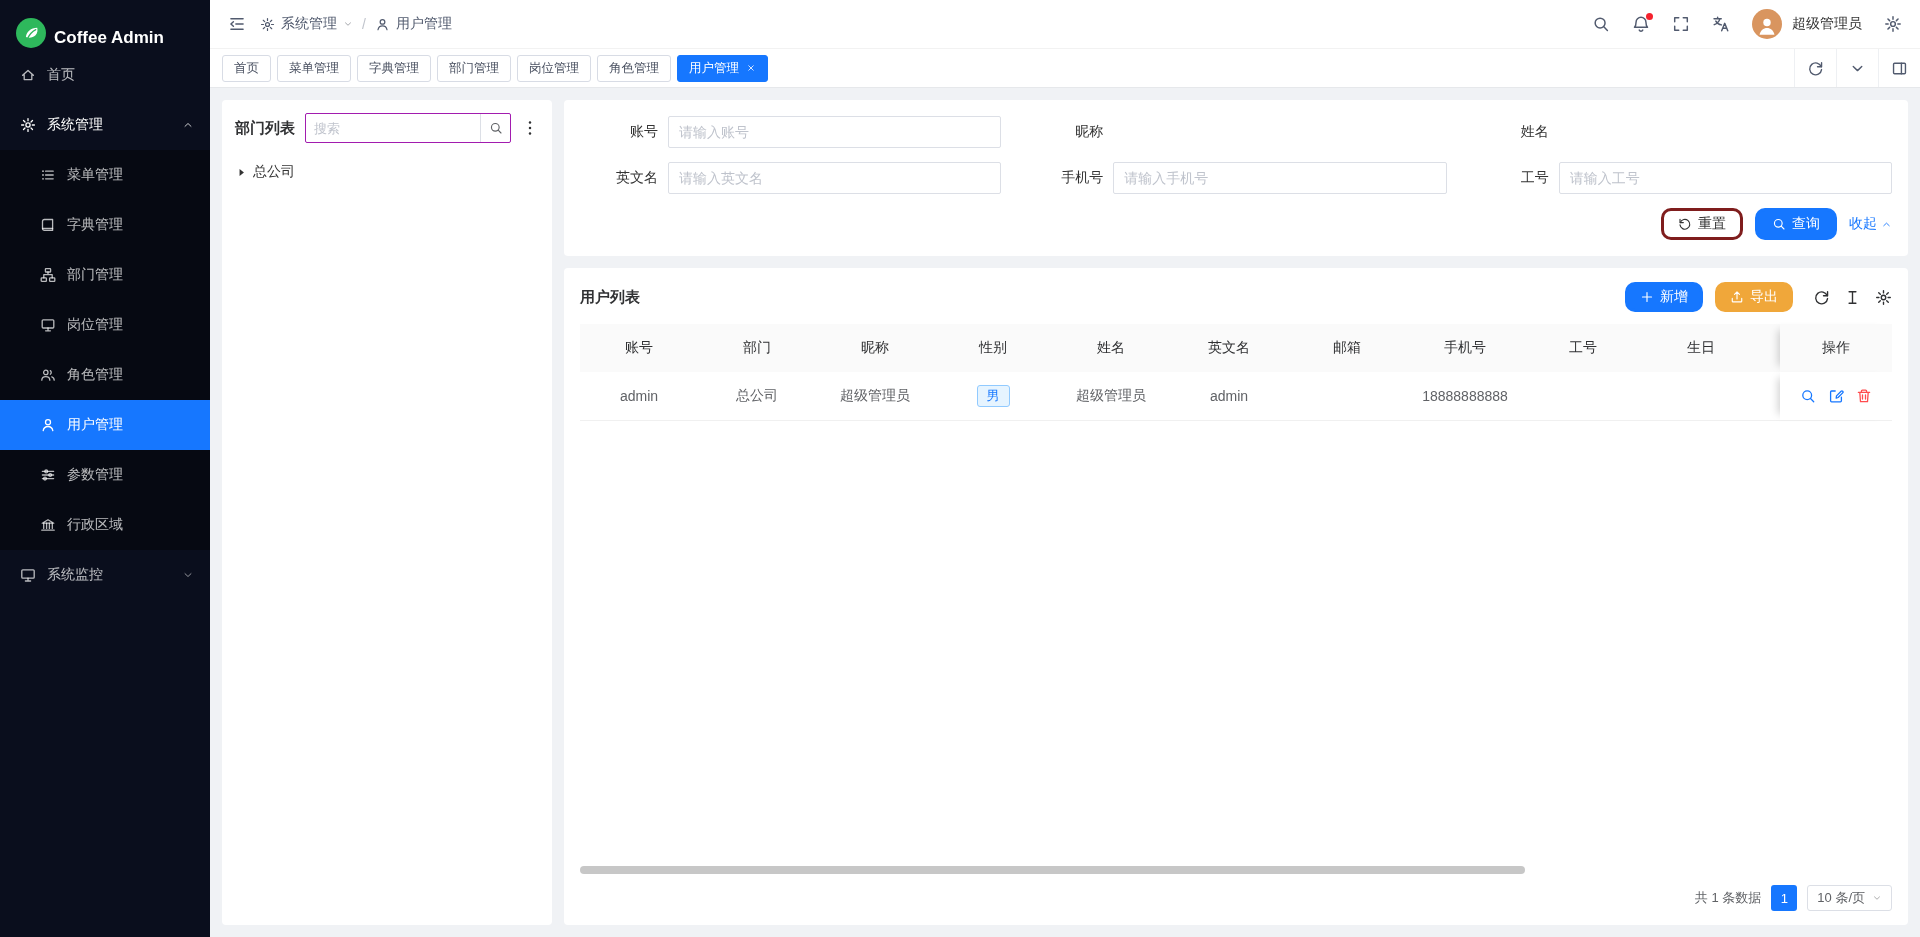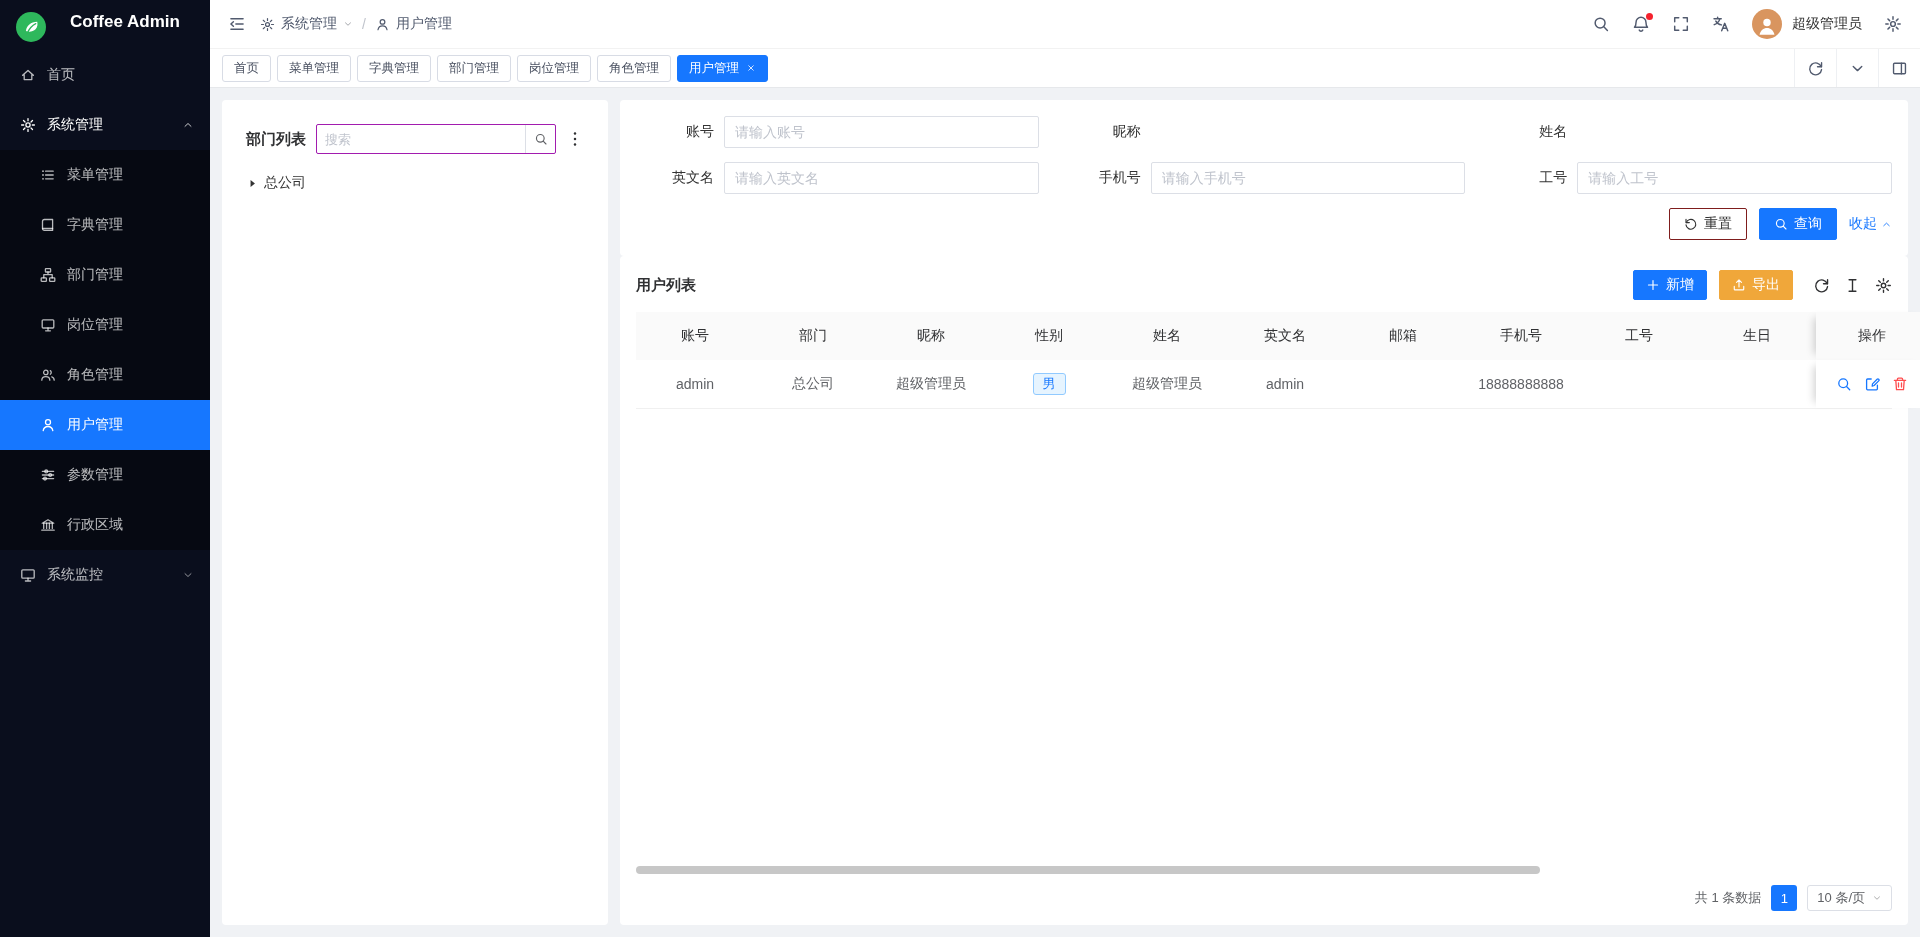--- a/index.html
+++ b/index.html
@@ -7,21 +7,21 @@
   body{font-family:"Liberation Sans","DejaVu Sans",sans-serif;font-size:14px;color:#333;
        background:#f0f2f5;overflow:hidden}
   input{font-family:inherit}
   ::placeholder{color:#bfc3cc}
 
   .app{display:flex;width:100%;height:100%}
 
   
   .sidebar{width:210px;flex-shrink:0;background:var(--sidebar-bg,#0a0e1d);color:rgba(255,255,255,.72);
            display:flex;flex-direction:column;overflow:hidden}
-  .logo{height:48px;display:flex;align-items:flex-start;gap:24px;padding:12px 16px;flex-shrink:0}
+  .logo{height:48px;display:flex;align-items:flex-end;gap:8px;padding:0 16px;flex-shrink:0}
   .logo-badge{width:30px;height:30px;border-radius:50%;background:var(--logo-green,#2eb85c);
               display:flex;align-items:center;justify-content:center;flex-shrink:0}
   .logo-badge svg{width:19px;height:19px}
   .logo-text{color:#fff;font-weight:bold;font-size:17px;white-space:nowrap}
   .menu{flex:1;padding-top:2px;overflow:hidden}
   .mi{height:50px;display:flex;align-items:center;gap:11px;padding:0 16px 0 20px;font-size:14px;
       cursor:pointer;color:rgba(255,255,255,.72);white-space:nowrap}
   .mi .ic{width:16px;height:16px;flex-shrink:0}
   .mi .chev{margin-left:auto;width:12px;height:12px;opacity:.8}
   .mi.open{color:#fff}
@@ -60,21 +60,21 @@
   .tab.active{background:var(--primary,#1677ff);border-color:var(--primary,#1677ff);color:#fff}
   .tab .close{width:10px;height:10px}
   .tab-actions{display:flex;align-items:stretch;height:100%}
   .tab-actions .ta{display:flex;align-items:center;padding:0 12px;border-left:1px solid #eef0f3;cursor:pointer}
   .tab-actions .ic{width:17px;height:17px;color:#515a6e}
 
   
   .content{flex:1;min-height:0;display:flex;gap:12px;padding:12px}
 
   
-  .dept-card{width:386px;flex-shrink:0;background:#fff;border-radius:4px;padding:24px;
+  .dept-card{width:330px;flex-shrink:0;background:#fff;border-radius:4px;padding:13px;
              display:flex;flex-direction:column}
   .dept-head{display:flex;align-items:center;gap:10px}
   .dept-title{font-size:15px;font-weight:bold;white-space:nowrap;color:#303133}
   .dept-search{flex:1;display:flex;align-items:center;border:1px solid #a21caf;border-radius:2px;
                height:30px;overflow:hidden;min-width:0}
   .dept-search input{flex:1;border:none;outline:none;padding:0 8px;font-size:13px;min-width:0}
   .dept-search .sfx{width:30px;height:100%;display:flex;align-items:center;justify-content:center;
                     border-left:1px solid #dcdfe6;color:#606266;cursor:pointer;flex-shrink:0}
   .dept-search .sfx .ic{width:14px;height:14px}
   .dept-more{width:18px;height:18px;color:#303133;cursor:pointer;flex-shrink:0}
@@ -86,32 +86,32 @@
   .main-area{flex:1;min-width:0;display:flex;flex-direction:column}
 
   .filter-card{background:#fff;border-radius:4px;padding:16px}
   .filter-grid{display:grid;grid-template-columns:repeat(3,1fr);gap:14px 24px}
   .field{display:flex;align-items:center;min-width:0}
   .field label{width:78px;text-align:right;margin-right:10px;color:#333;font-size:14px;
                flex-shrink:0;white-space:nowrap}
   .field input{flex:1;height:32px;border:1px solid #dcdfe6;border-radius:2px;padding:0 10px;
                font-size:14px;outline:none;min-width:0;color:#333}
   .filter-actions{display:flex;justify-content:flex-end;align-items:center;gap:12px;margin-top:14px}
-  .btn{height:32px;display:inline-flex;align-items:center;gap:6px;padding:0 14px;border-radius:2px;
-       border:1px solid #7f1d1d;background:#fff;font-size:14px;color:#333;cursor:pointer;white-space:nowrap}
+  .btn{height:32px;display:inline-flex;align-items:center;gap:6px;padding:0 14px;border-radius:10px;
+       border:3px solid #7f1d1d;background:#fff;font-size:14px;color:#333;cursor:pointer;white-space:nowrap}
   .btn .ic{width:14px;height:14px}
   .btn.primary{background:var(--primary,#1677ff);border-color:var(--primary,#1677ff);color:#fff}
   .btn.warn{background:var(--export,#f0a73a);border-color:var(--export,#f0a73a);color:#fff}
   .btn.sm{height:30px;padding:0 12px}
   .link-collapse{color:var(--primary,#1677ff);font-size:14px;display:inline-flex;align-items:center;
                  gap:4px;cursor:pointer}
   .link-collapse .ic{width:11px;height:11px}
 
   
-  .table-card{flex:1;min-height:0;background:#fff;border-radius:4px;
+  .table-card{flex:1;min-height:0;margin-top:12px;background:#fff;border-radius:4px;
               padding:14px 16px 6px;display:flex;flex-direction:column}
   .table-head-row{display:flex;align-items:center}
   .table-title{font-size:15px;font-weight:bold;color:#303133}
   .table-toolbar{margin-left:auto;display:flex;align-items:center;gap:12px}
   .toolbar-icons{display:flex;align-items:center;gap:14px;margin-left:8px}
   .tool-ic{width:17px;height:17px;color:#303133;cursor:pointer}
 
   .tbl{margin-top:12px;flex:1;min-height:0;display:flex;flex-direction:column}
   .tr{display:flex;width:100%}
   .cell{width:118px;height:48px;display:flex;align-items:center;justify-content:center;

